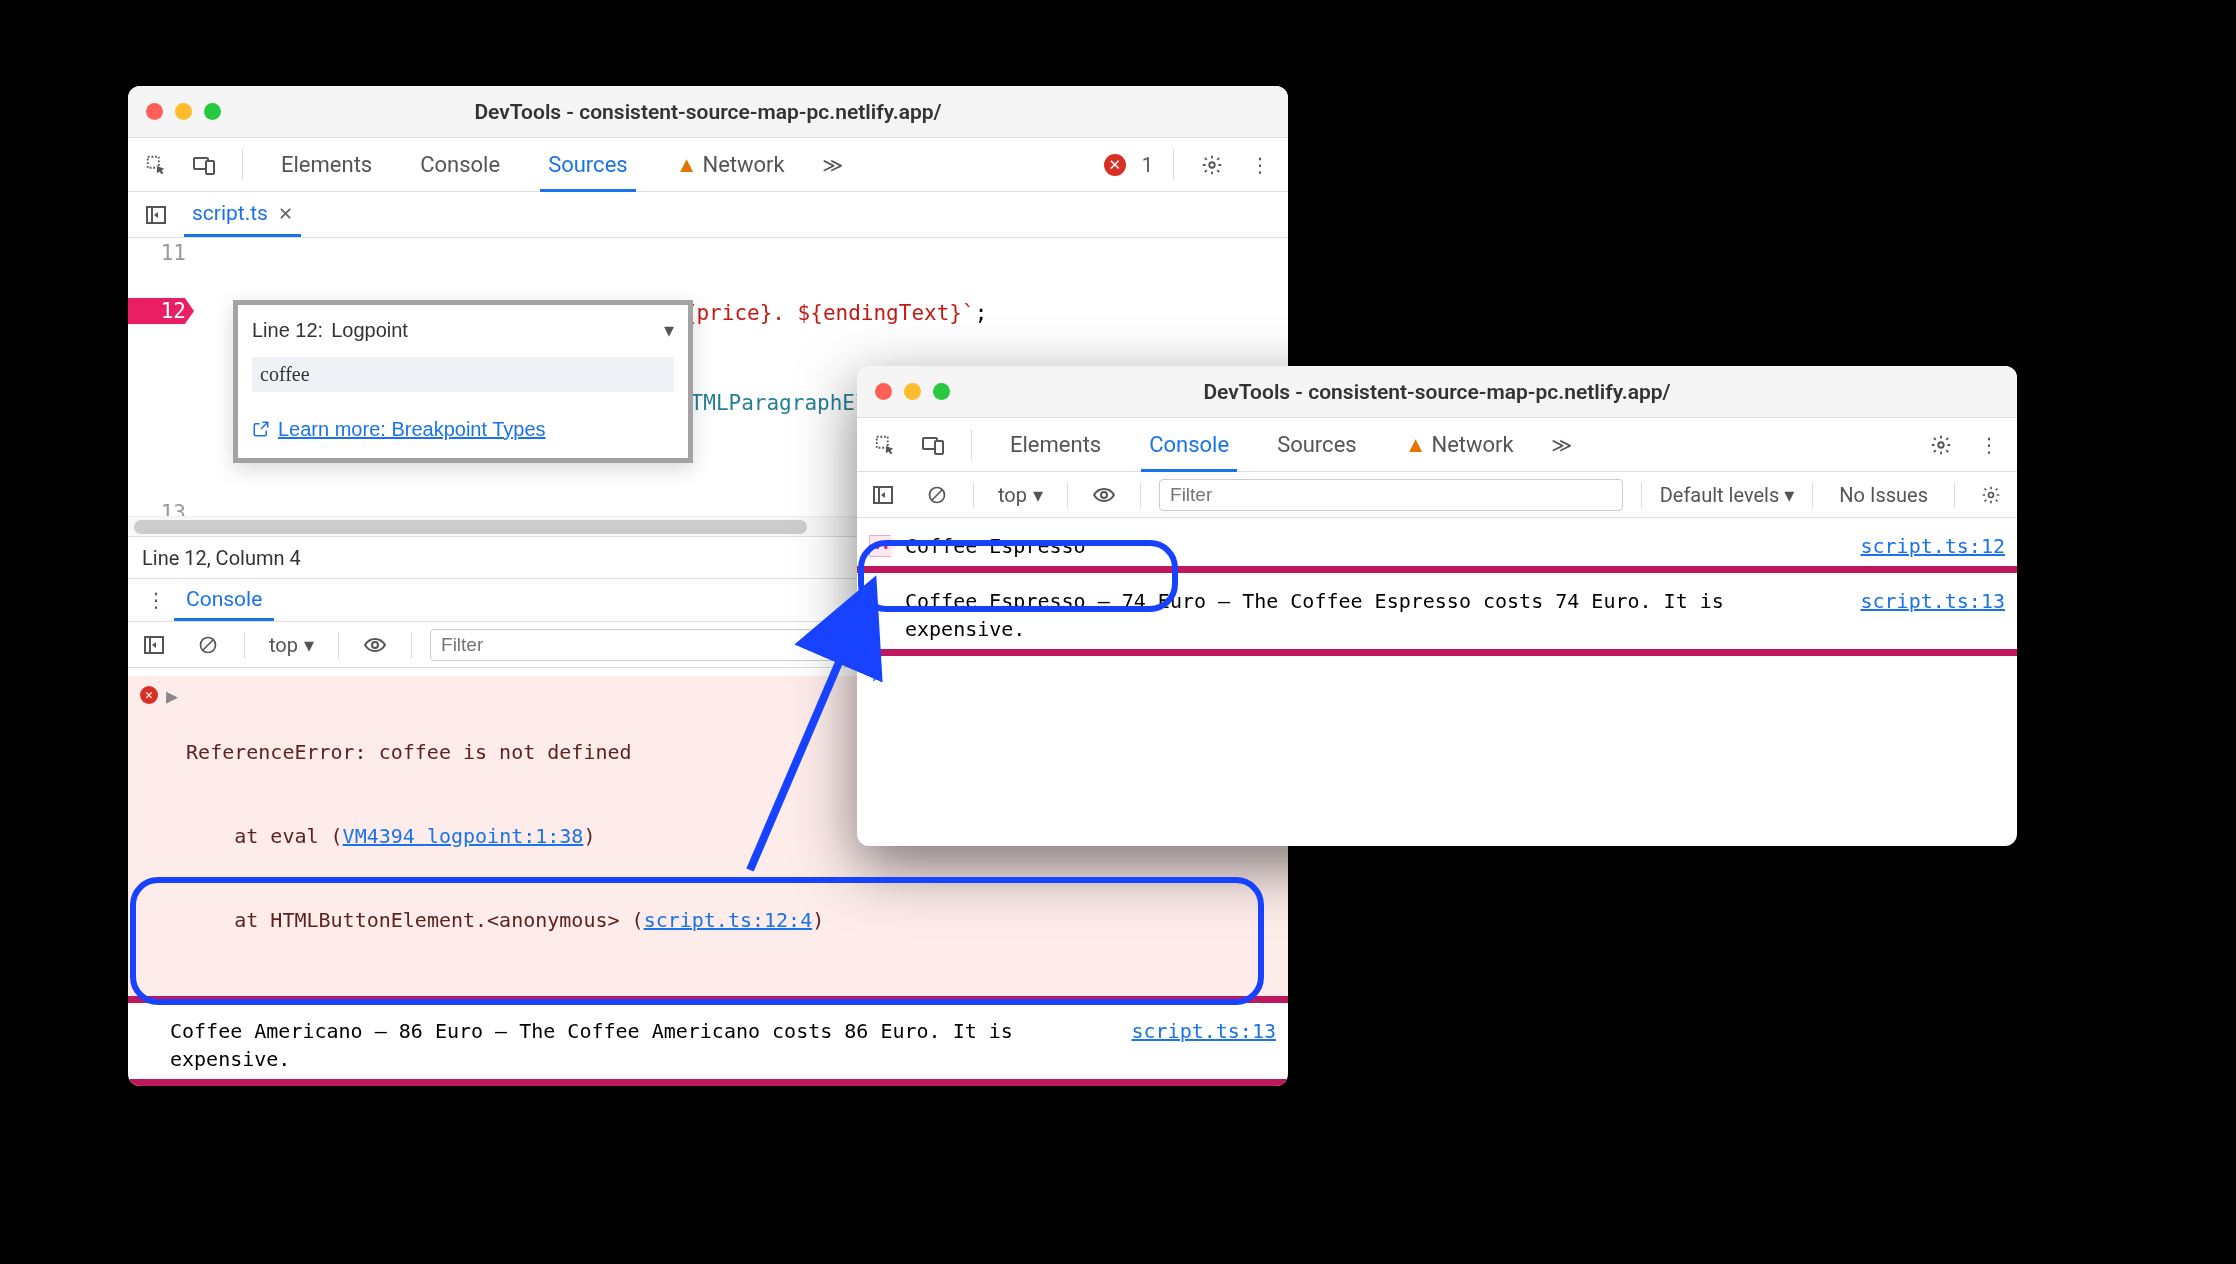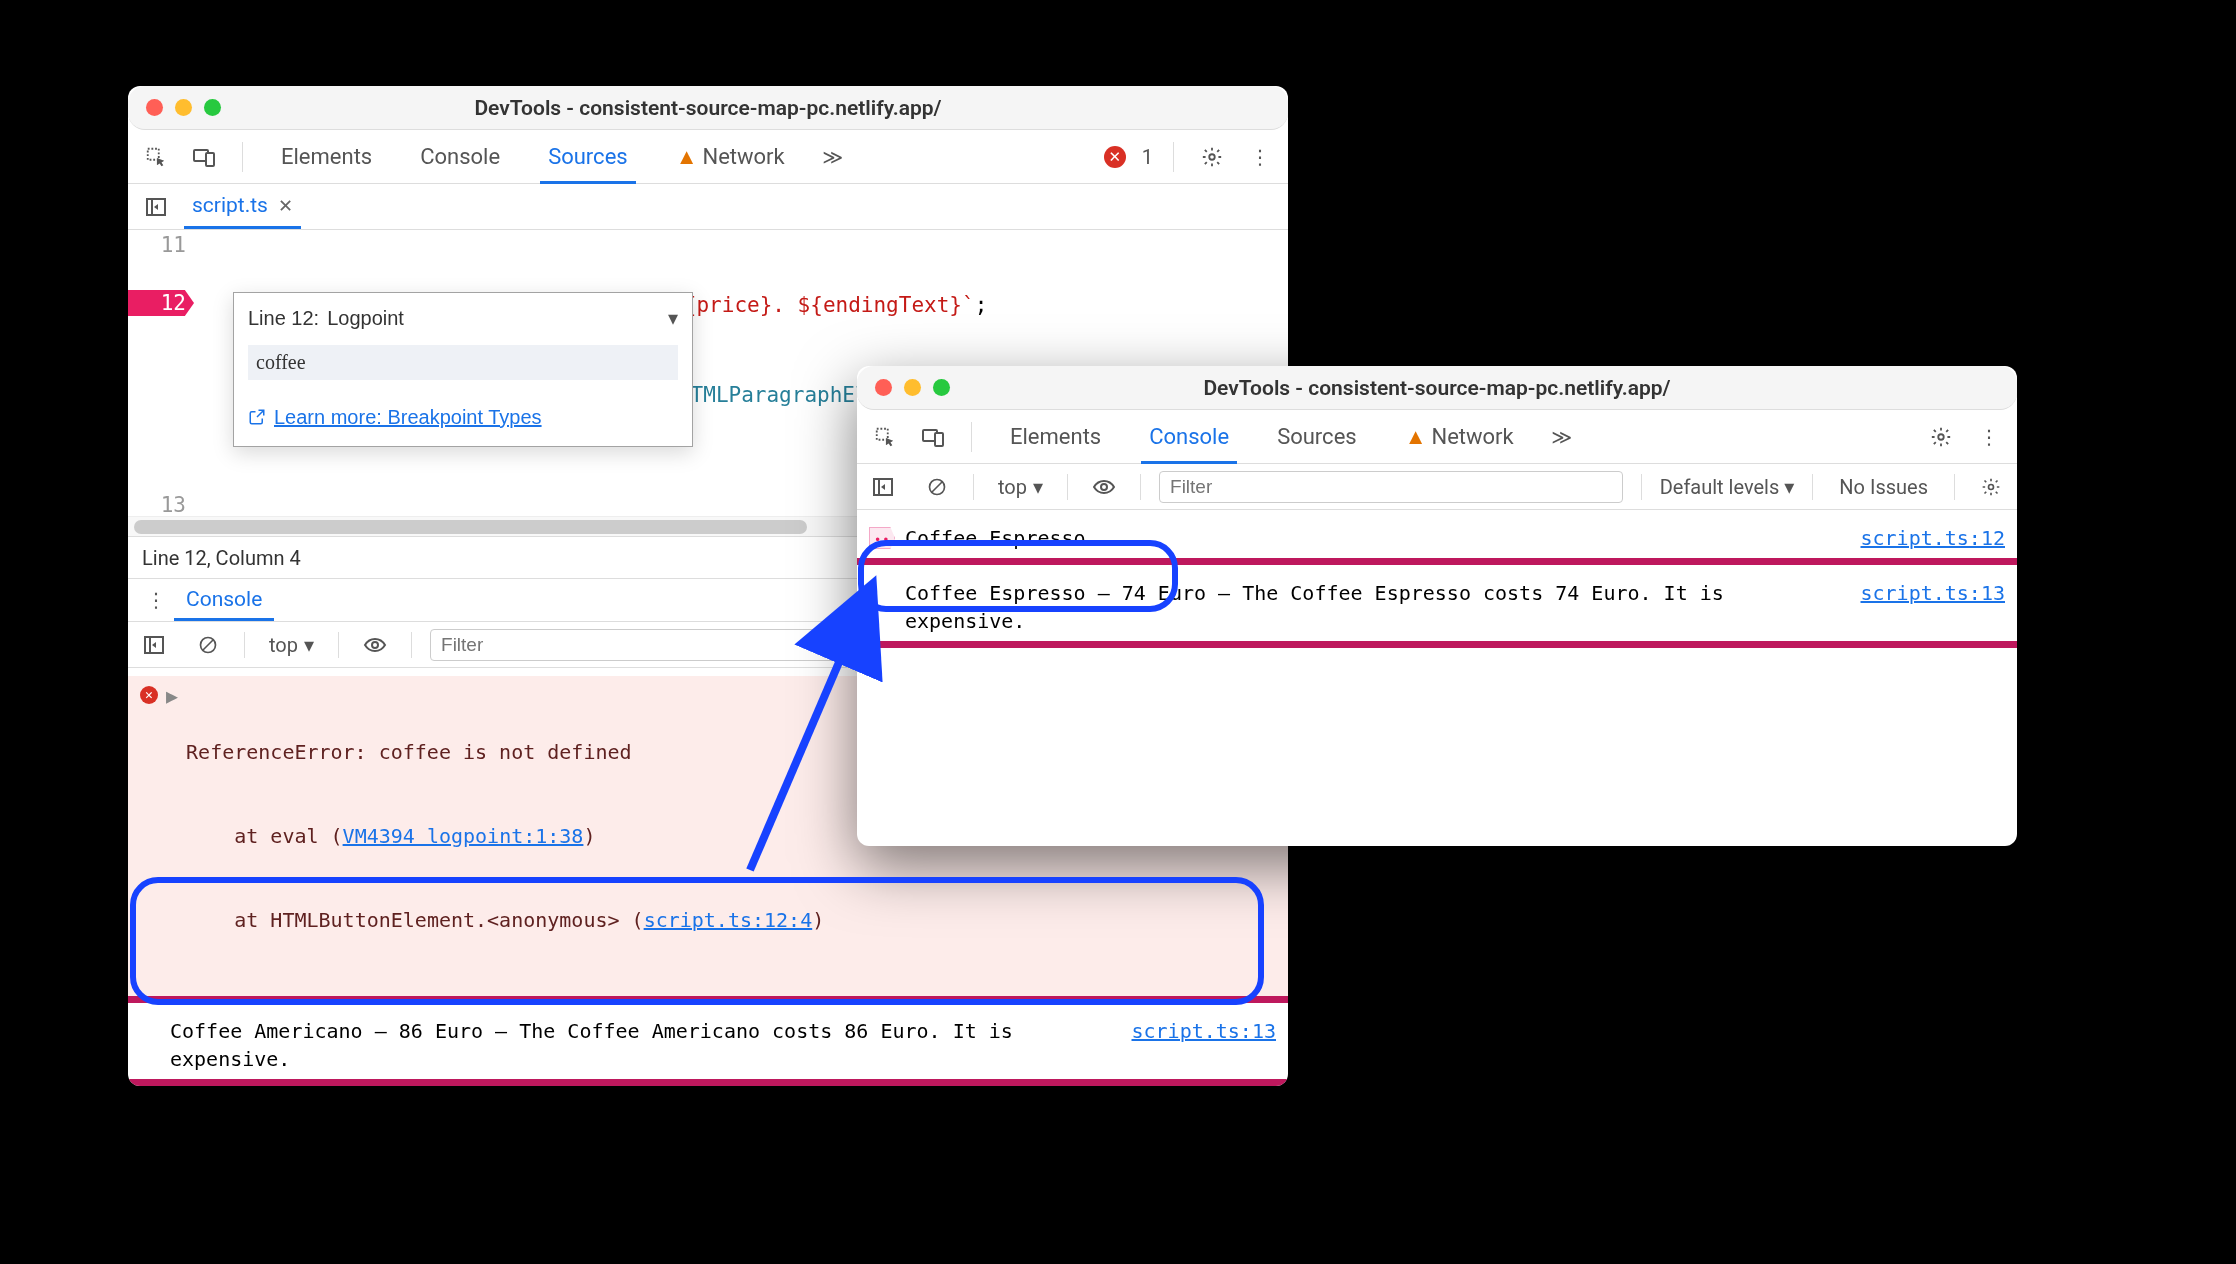--- a/index.html
+++ b/index.html
@@ -15,27 +15,26 @@
   .window {
     position: absolute;
     background: #fff;
     border-radius: 12px;
     box-shadow: 0 20px 60px rgba(0,0,0,0.5);
     overflow: hidden;
     display: flex;
     flex-direction: column;
   }
   .win-titlebar {
-    height: 44px;
+    height: 52px;
     display: flex;
     align-items: center;
     background: #f5f5f5;
     border-bottom: 1px solid #ddd;
     position: relative;
-    border-radius: 17px;
   }
   .traffic {
     display: flex;
     gap: 12px;
     padding-left: 18px;
   }
   .tl-btn {
     width: 17px; height: 17px; border-radius: 50%;
   }
   .tl-red { background: #ff5f56; }
@@ -158,21 +157,21 @@
     vertical-align: -2px;
     margin-right: 2px;
     border-radius: 2px;
   }
   .pill2 { background: #4688f1; }
   .logpoint-popup {
     position: absolute;
     left: 105px; top: 62px;
     width: 460px;
     background: #fff;
-    border: 1px solid #a3a3a3;
+    border: 5px solid #a3a3a3;
     box-shadow: 0 6px 20px rgba(0,0,0,0.15);
     font-family: -apple-system, sans-serif;
     font-size: 20px;
     z-index: 5;
   }
   .lp-head {
     padding: 10px 14px 8px;
     display: flex; align-items: center; gap: 8px;
     color: #333;
   }

